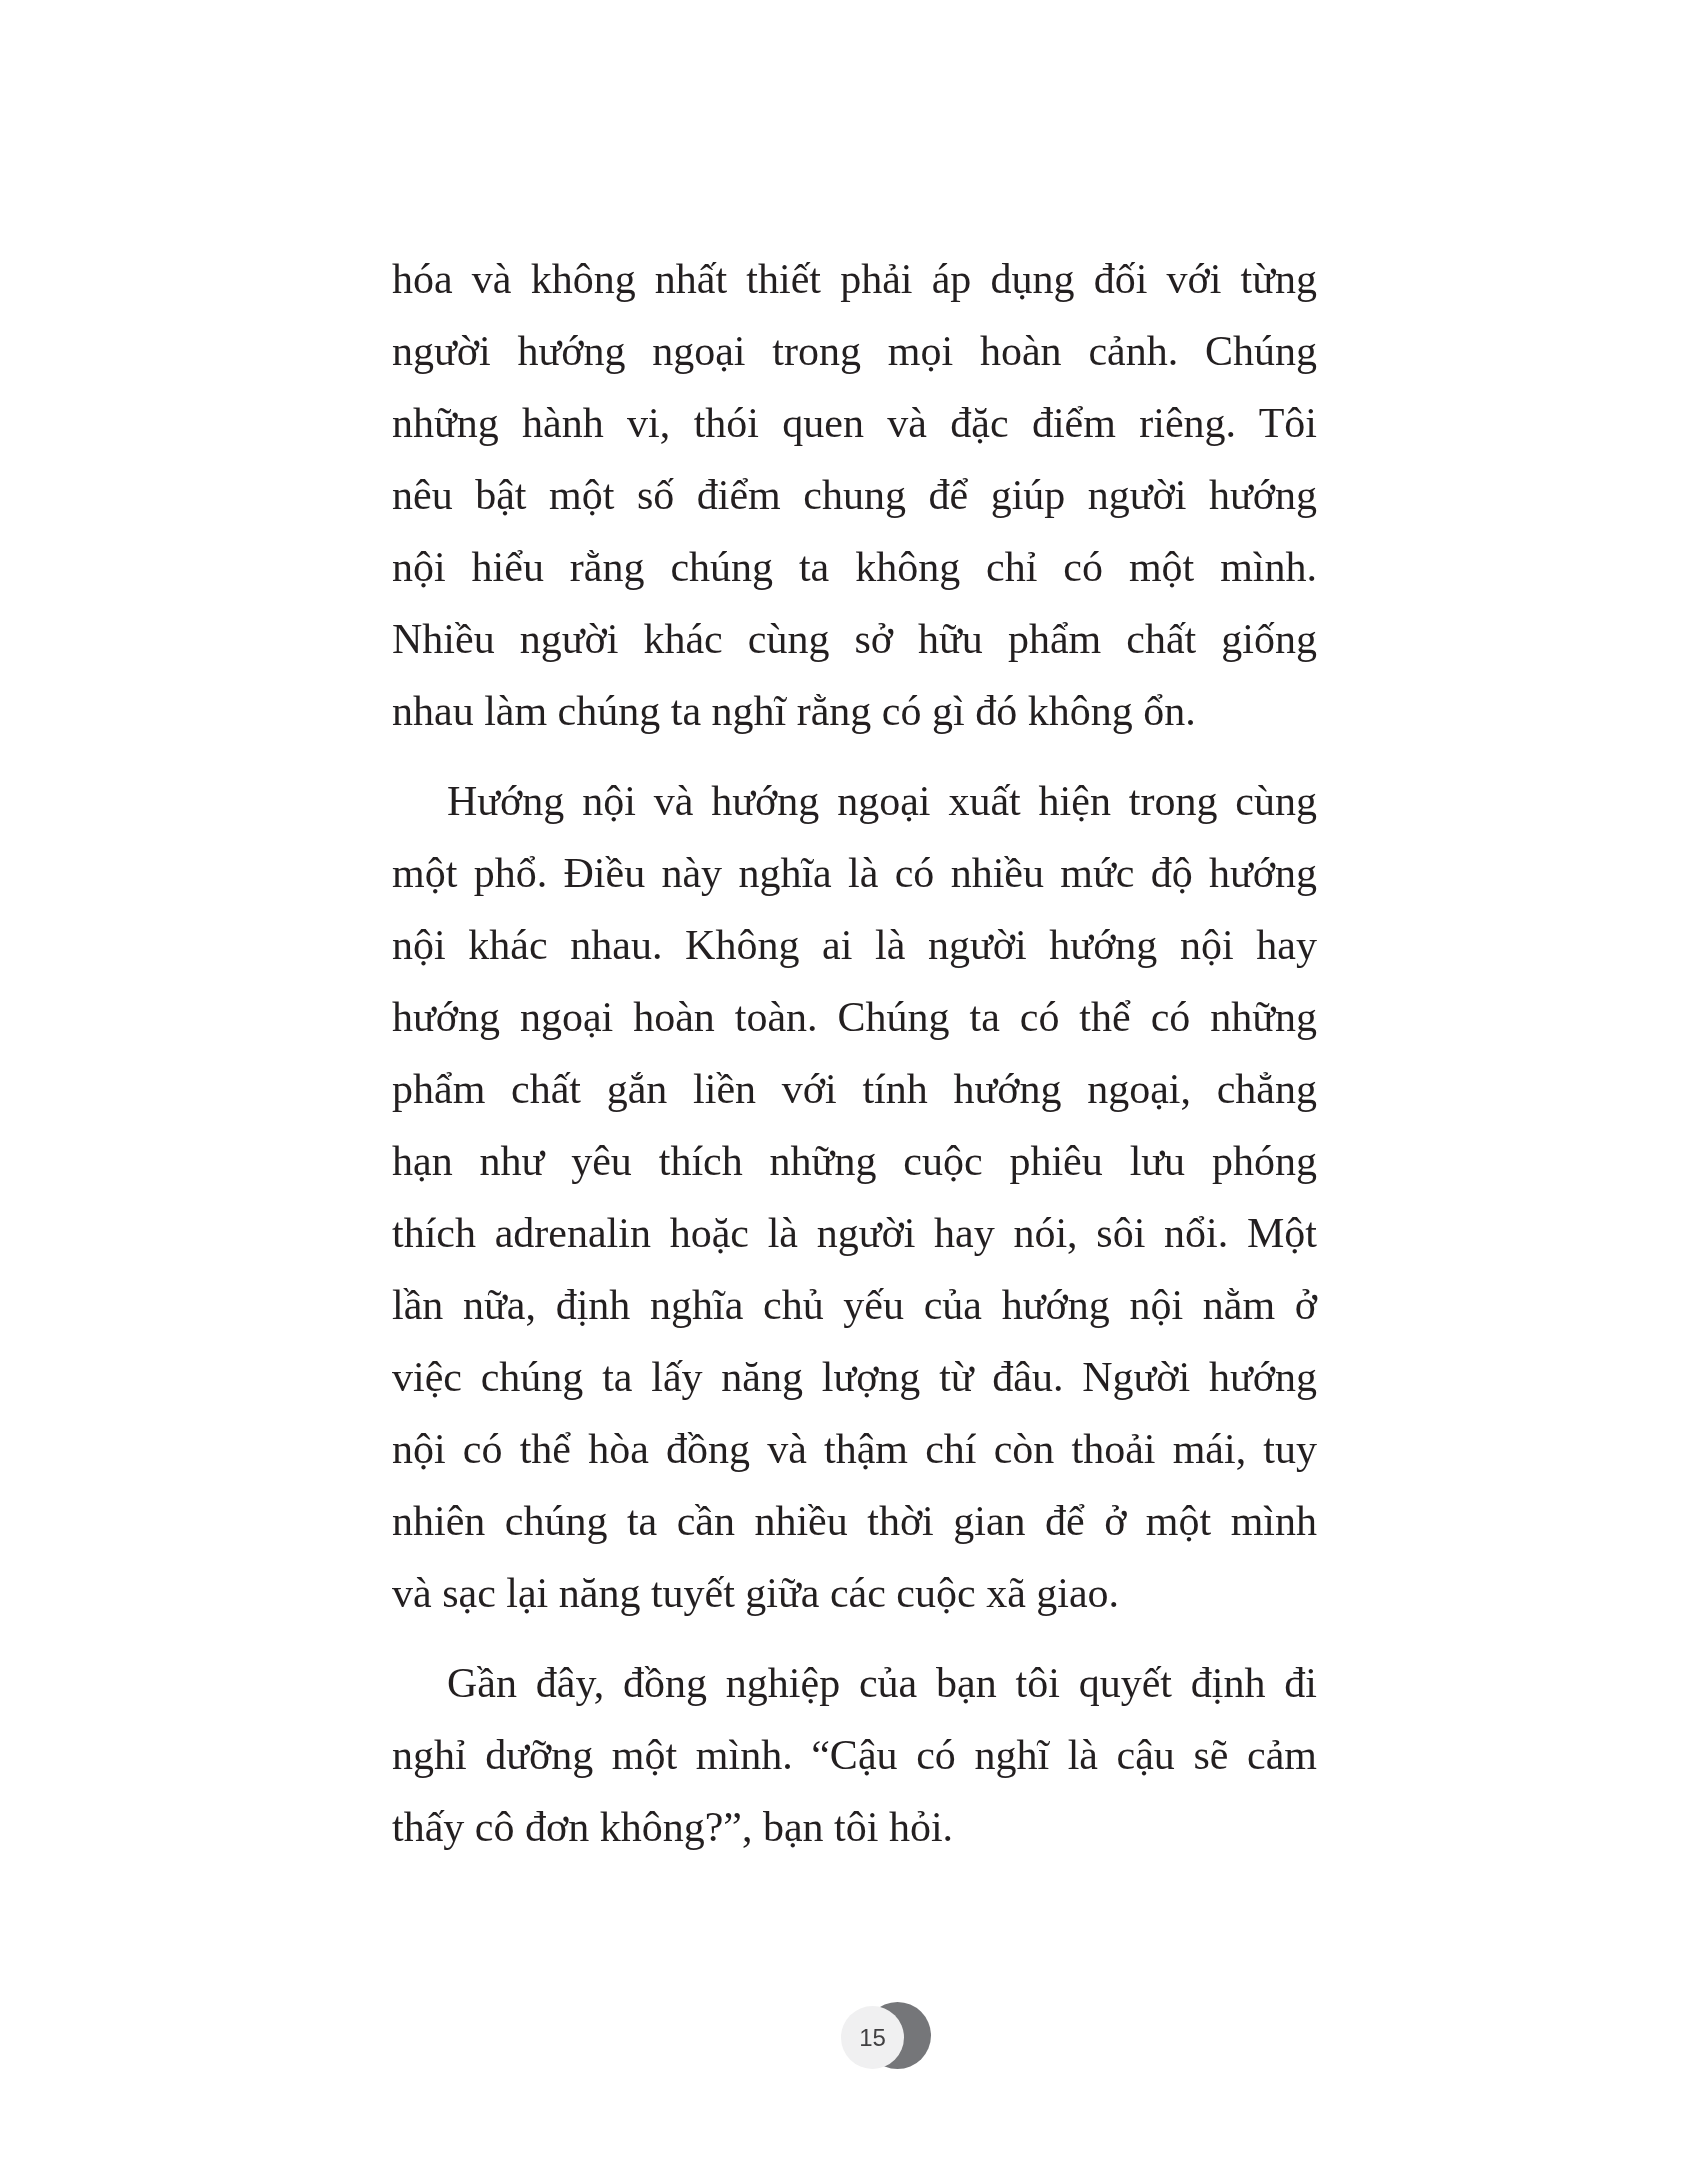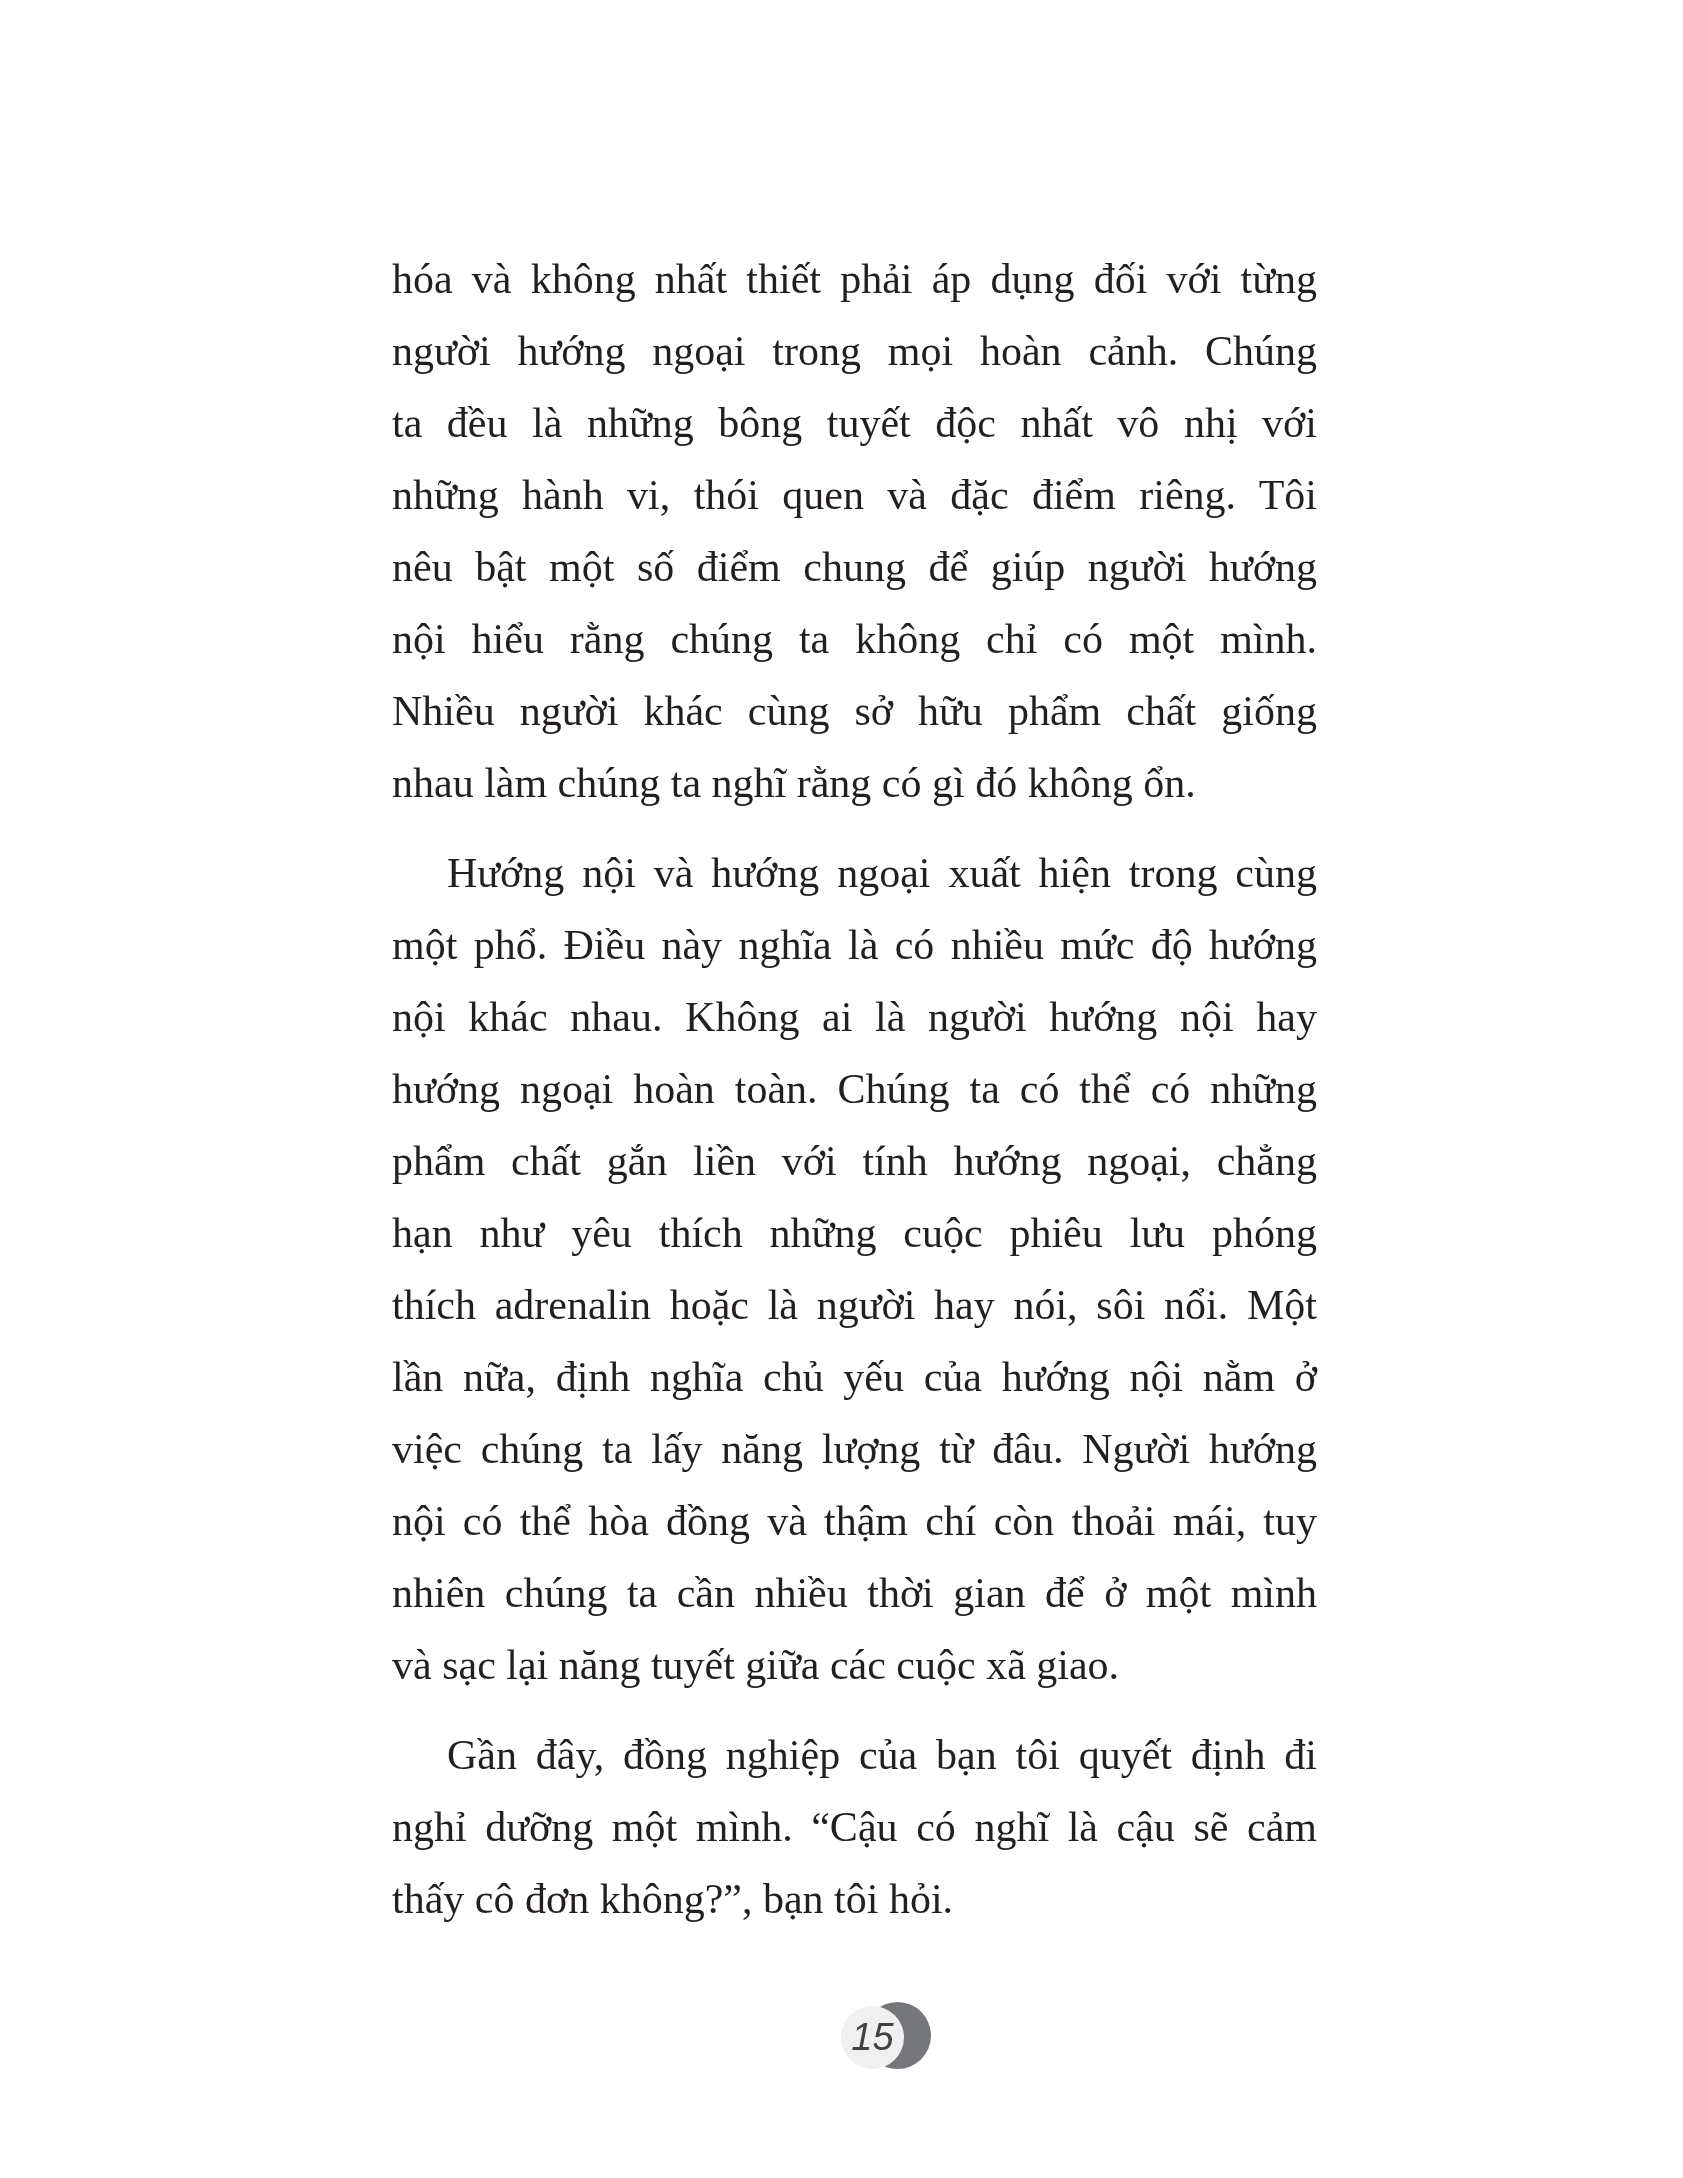--- a/index.html
+++ b/index.html
@@ -75,36 +75,34 @@
     height: 63px;
     border-radius: 50%;
     background: var(--badge-light, #f0f0f1);
     display: flex;
     align-items: center;
     justify-content: center;
   }
   .page-number {
     font-family: "Liberation Sans", "DejaVu Sans", sans-serif;
     font-weight: 300;
-    font-size: 38px;
+    font-size: 24px;
     color: var(--page-number-text, #414042);
-    font-style: italic;
   }
 </style>
 </head>
 <body>
 
 <div class="page">
 
 
   <div class="body-text">
       <div class="paragraph">
         <div class="line">hóa và không nhất thiết phải áp dụng đối với từng</div>
         <div class="line">người hướng ngoại trong mọi hoàn cảnh. Chúng</div>
-        <div class="line">ta đều là những bông tuyết độc nhất vô nhị với</div>
         <div class="line">những hành vi, thói quen và đặc điểm riêng. Tôi</div>
         <div class="line">nêu bật một số điểm chung để giúp người hướng</div>
         <div class="line">nội hiểu rằng chúng ta không chỉ có một mình.</div>
         <div class="line">Nhiều người khác cùng sở hữu phẩm chất giống</div>
         <div class="line last">nhau làm chúng ta nghĩ rằng có gì đó không ổn.</div>
       </div>
       <div class="paragraph">
         <div class="line indent">Hướng nội và hướng ngoại xuất hiện trong cùng</div>
         <div class="line">một phổ. Điều này nghĩa là có nhiều mức độ hướng</div>
         <div class="line">nội khác nhau. Không ai là người hướng nội hay</div>

